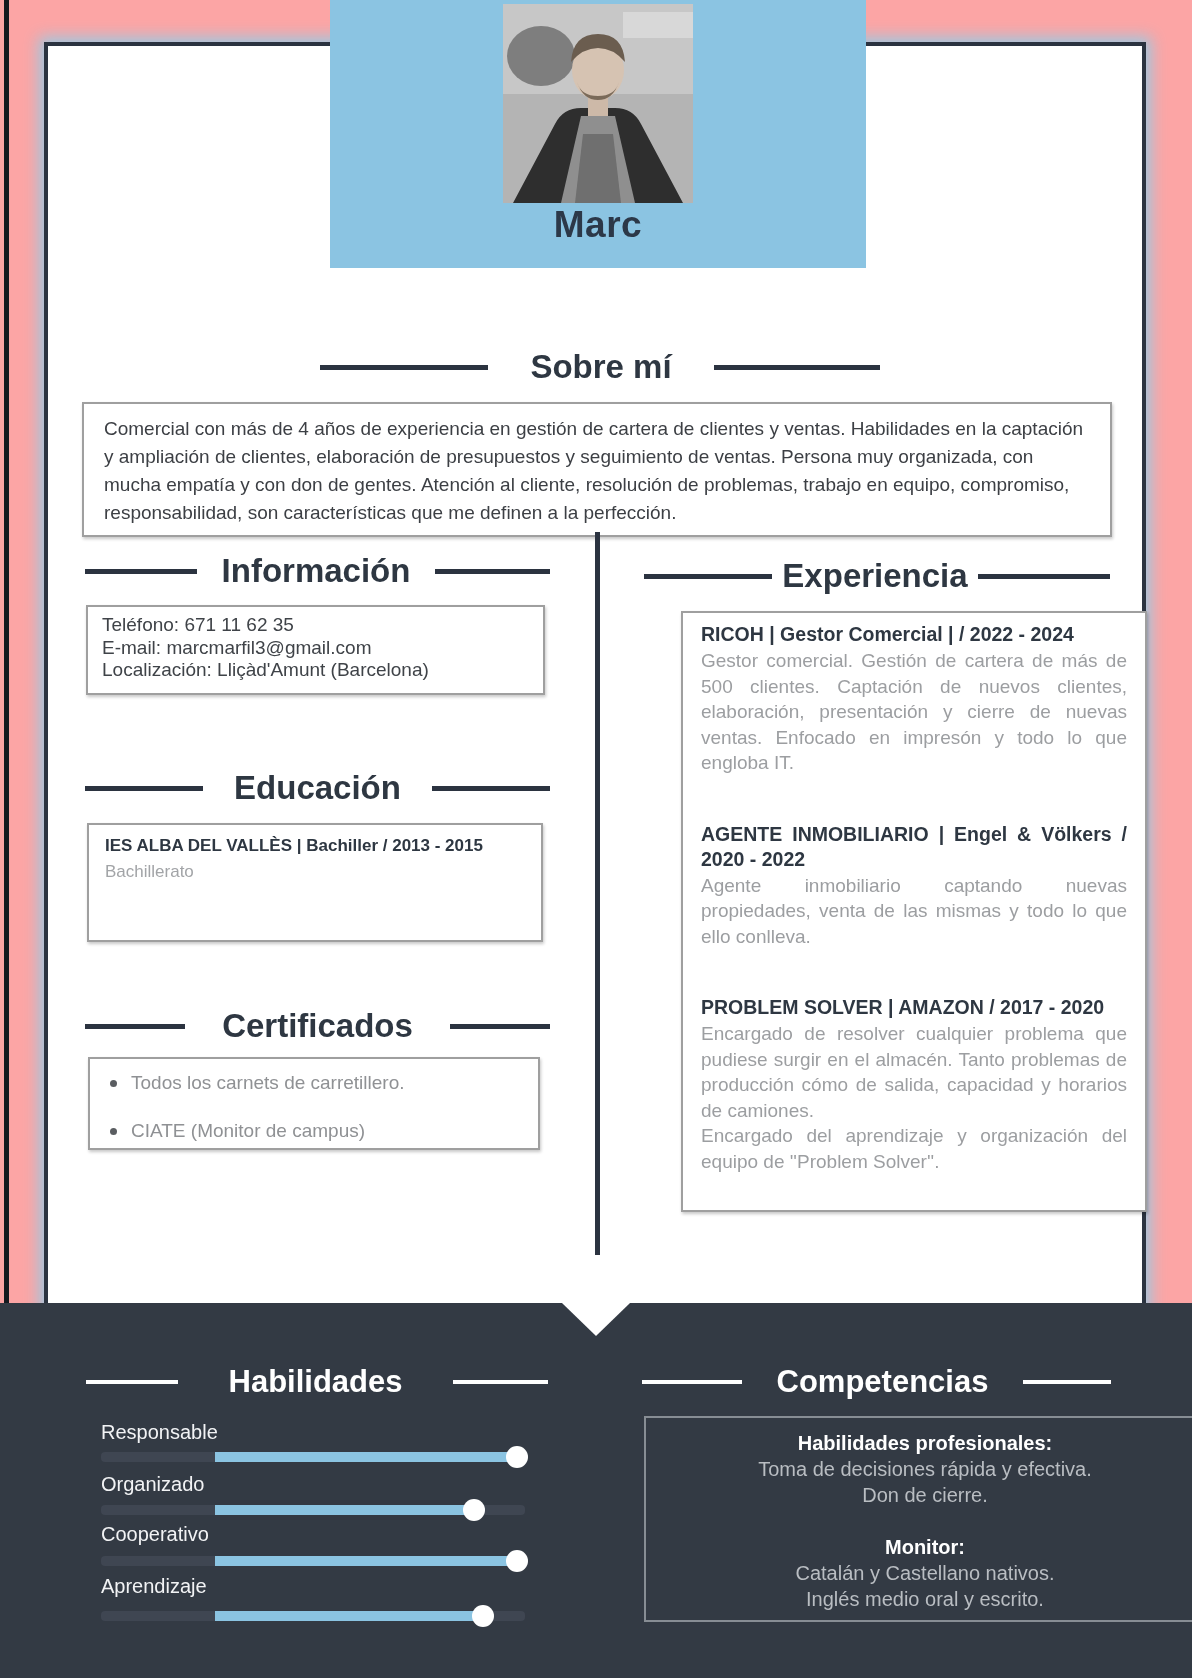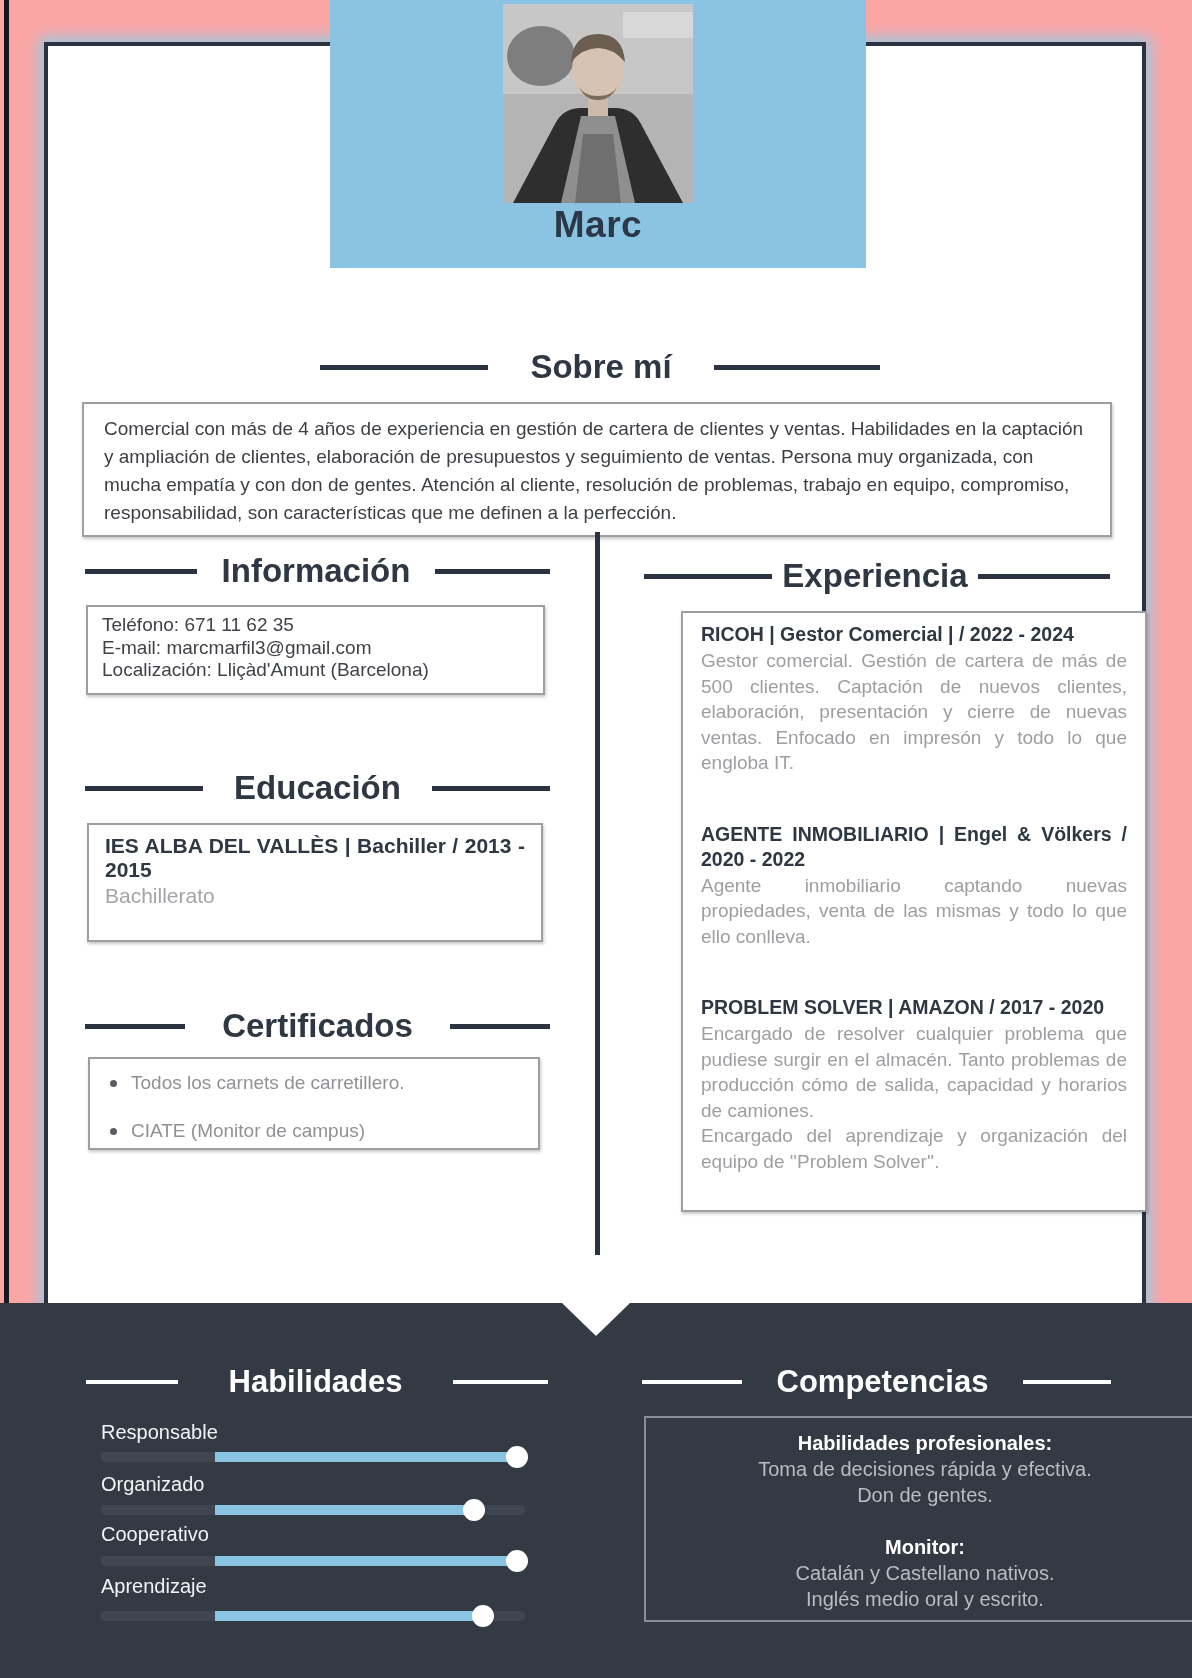--- a/index.html
+++ b/index.html
@@ -33,21 +33,21 @@
   .sec-heading.dark .htxt{color:#ffffff;font-size:31px;}
 
   .box{
     position:absolute;background:#fff;border:2px solid #9f9f9f;
     box-shadow:1px 2px 3px rgba(0,0,0,.22);box-sizing:border-box;
   }
   .about-box{left:82px;top:402px;width:1030px;height:135px;padding:11px 20px;
     font-size:19px;line-height:28px;color:#3c3f44;}
   .info-box{left:86px;top:605px;width:459px;height:90px;padding:7px 14px;
     font-size:19px;line-height:22.5px;color:#3f4348;}
-  .edu-box{left:87px;top:823px;width:456px;height:119px;padding:9px 16px;font-size:21px;}
+  .edu-box{left:87px;top:823px;width:456px;height:119px;padding:9px 16px;font-size:17px;}
   .edu-title{font-weight:bold;color:#2e3742;line-height:24px;text-align:justify;}
   .edu-sub{color:#a2a4a7;margin-top:2px;line-height:24px;}
   .cert-box{left:88px;top:1057px;width:452px;height:93px;padding:9px 14px 9px 14px;text-align:right;}
   .cert-item{display:flex;align-items:flex-start;color:#8f9194;font-size:19px;line-height:22px;margin-top:4px;}
   .cert-item + .cert-item{margin-top:26px;}
   .bullet{width:7px;height:7px;border-radius:50%;background:#5a5d61;margin:8px 14px 0 6px;flex:0 0 auto;}
 
   .exp-box{left:644px;top:611px;width:466px;height:601px;padding:9px 18px;margin-left:37px;}
   .exp-title{font-weight:bold;color:#2e3742;font-size:19.5px;line-height:25px;text-align:justify;}
   .exp-body{color:#9c9ea1;font-size:19px;line-height:25.5px;text-align:justify;white-space:pre-line;margin-top:1px;}
@@ -204,21 +204,21 @@
 
     <div class="sec-heading dark" style="left:642px;top:60px;width:469px;">
       <span class="hline" style="width:100px;"></span>
       <span class="htxt">Competencias</span>
       <span class="hline" style="width:88px;"></span>
     </div>
     <div class="comp-box">
       <div class="comp-group">
         <div class="comp-heading">Habilidades profesionales:</div>
         <div class="comp-line">Toma de decisiones rápida y efectiva.</div>
-        <div class="comp-line">Don de gentes.</div>
+        <div class="comp-line">Don de cierre.</div>
       </div>
       <div class="comp-group">
         <div class="comp-heading">Monitor:</div>
         <div class="comp-line">Catalán y Castellano nativos.</div>
         <div class="comp-line">Inglés medio oral y escrito.</div>
       </div>
     </div>
   </div>
 
 </div>

